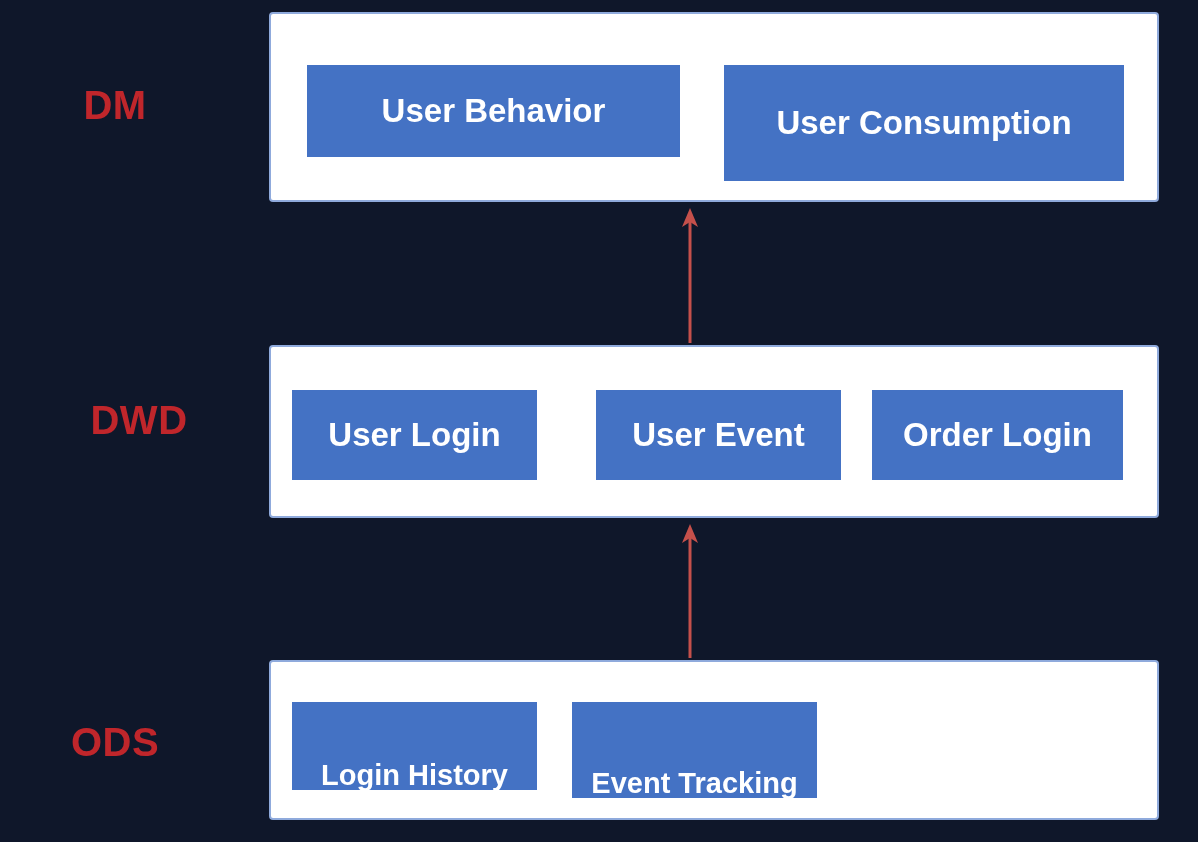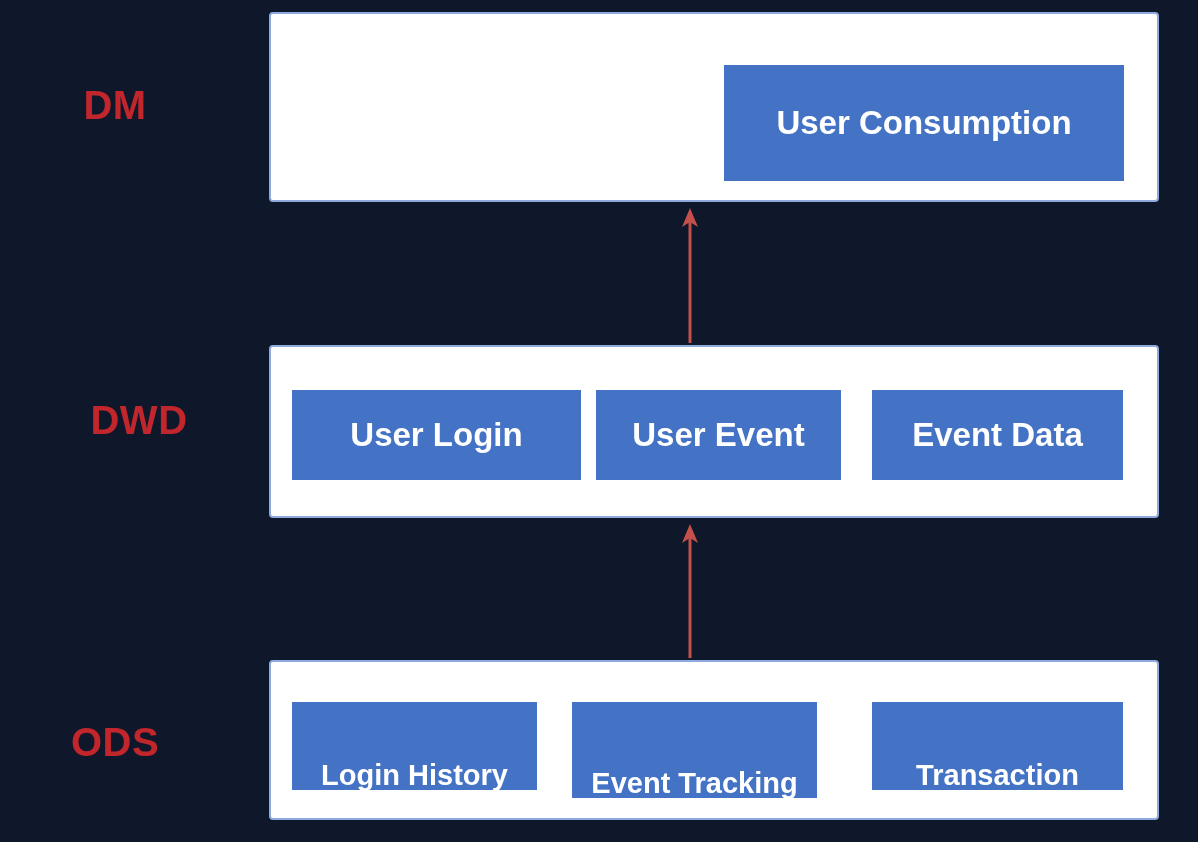--- a/index.html
+++ b/index.html
@@ -74,60 +74,60 @@
   .arrow svg { display: block; }
 </style>
 </head>
 <body>
 
 <div id="canvas">
 
   <div class="layer-label" style="top: 85px;">DM</div>
 
   <div class="layer-box" style="top: 12px; height: 190px;">
+    <div class="entity dm" style="left: 36px; top: 51px; width: 373px; height: 92px;">
+      <span class="etext">User Behavior</span>
+    </div>
     <div class="entity dm" style="left: 453px; top: 51px; width: 400px; height: 116px;">
       <span class="etext">User Consumption</span>
     </div>
   </div>
 
   <div class="arrow" style="left: 677px; top: 207px; height: 136px;">
     <svg width="26" height="136" viewBox="0 0 26 136">
       <line x1="13" y1="136" x2="13" y2="12" stroke="#C5504B" stroke-width="3"></line>
       <path d="M13 1 L21 20 L13 15 L5 20 Z" fill="#C5504B"></path>
     </svg>
   </div>
 
   <div class="layer-label" style="top: 400px; padding-left: 24px;">DWD</div>
 
   <div class="layer-box" style="top: 345px; height: 173px;">
-    <div class="entity dwd" style="left: 21px; top: 43px; width: 289px; height: 90px;">
+    <div class="entity dwd" style="left: 21px; top: 43px; width: 245px; height: 90px;">
       <span class="etext">User Login</span>
     </div>
     <div class="entity dwd" style="left: 301px; top: 43px; width: 245px; height: 90px; margin-left: 24px;">
       <span class="etext">User Event</span>
     </div>
     <div class="entity dwd" style="left: 601px; top: 43px; width: 251px; height: 90px;">
-      <span class="etext">Event Data</span>
+      <span class="etext">Order Login</span>
     </div>
   </div>
 
   <div class="arrow" style="left: 677px; top: 523px; height: 135px;">
     <svg width="26" height="135" viewBox="0 0 26 135">
       <line x1="13" y1="135" x2="13" y2="12" stroke="#C5504B" stroke-width="3"></line>
       <path d="M13 1 L21 20 L13 15 L5 20 Z" fill="#C5504B"></path>
     </svg>
   </div>
 
   <div class="layer-label" style="top: 722px;">ODS</div>
 
   <div class="layer-box" style="top: 660px; height: 160px;">
     <div class="entity ods" style="left: 21px; top: 40px; width: 245px; height: 88px;">
       <span class="etext">Login History</span>
     </div>
     <div class="entity ods" style="left: 301px; top: 40px; width: 245px; height: 96px;">
       <span class="etext">Event Tracking</span>
     </div>
-    <div class="entity ods" style="left: 601px; top: 40px; width: 251px; height: 88px;">
-      <span class="etext">Transaction</span>
-    </div>
   </div>
 
 </div>
 
 </body></html>

